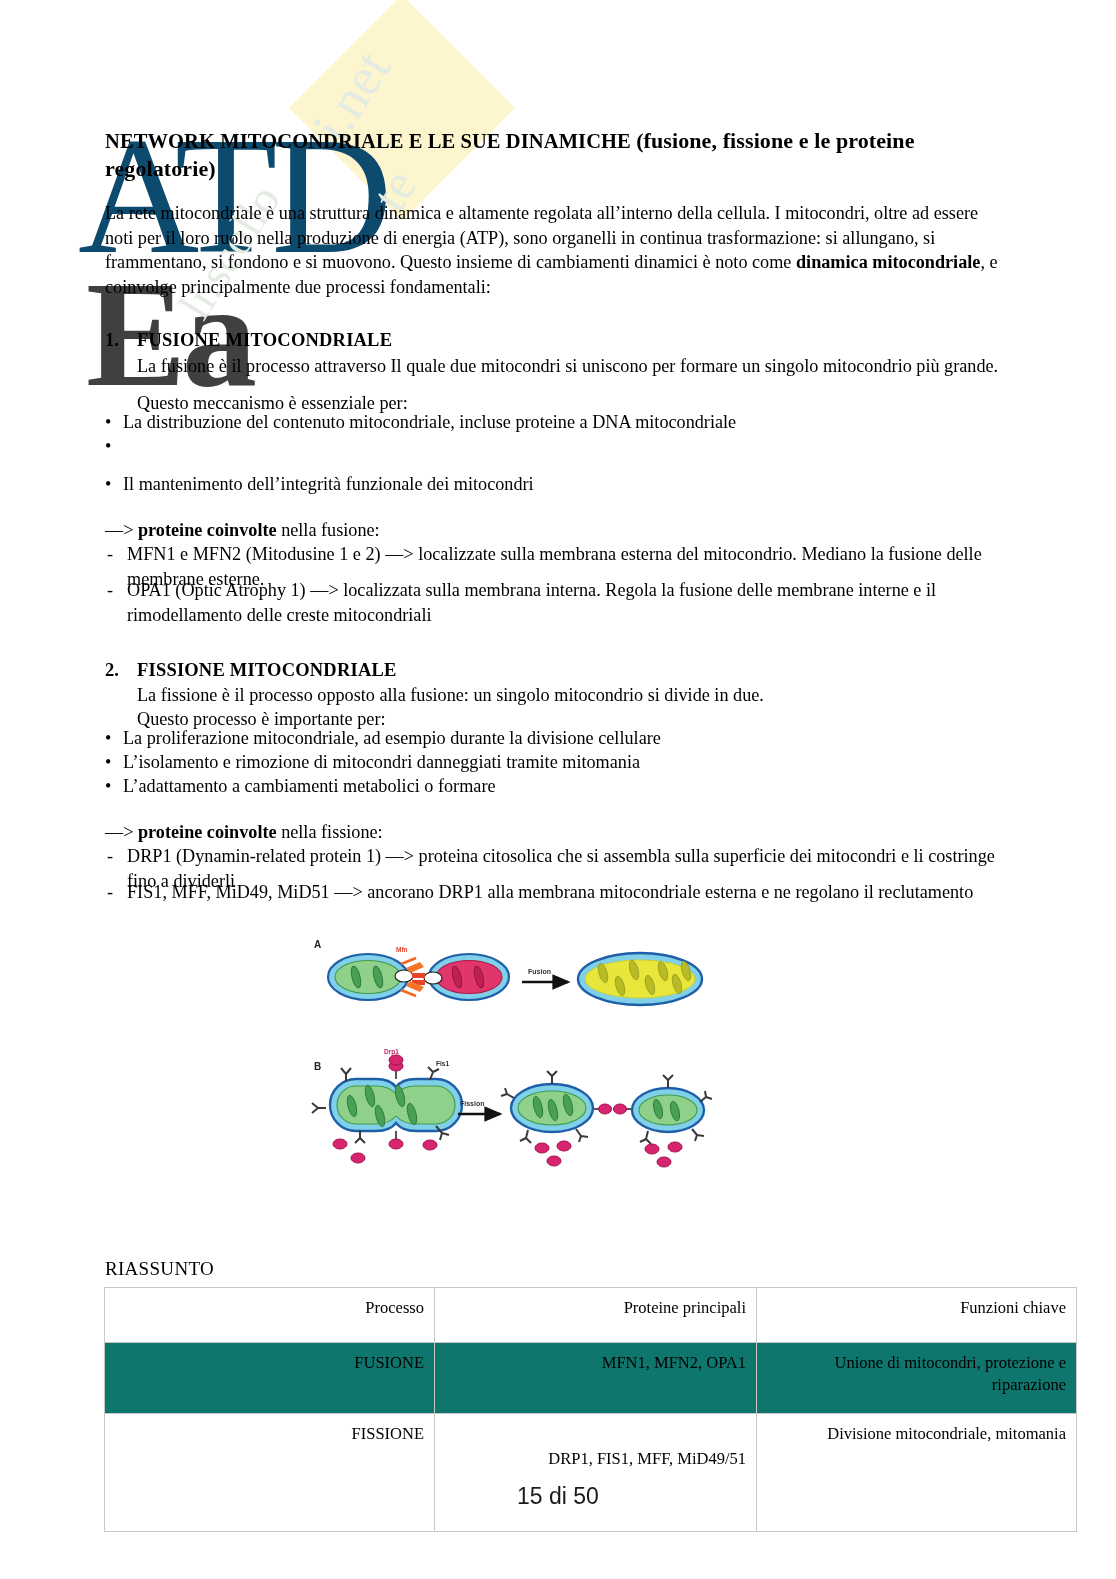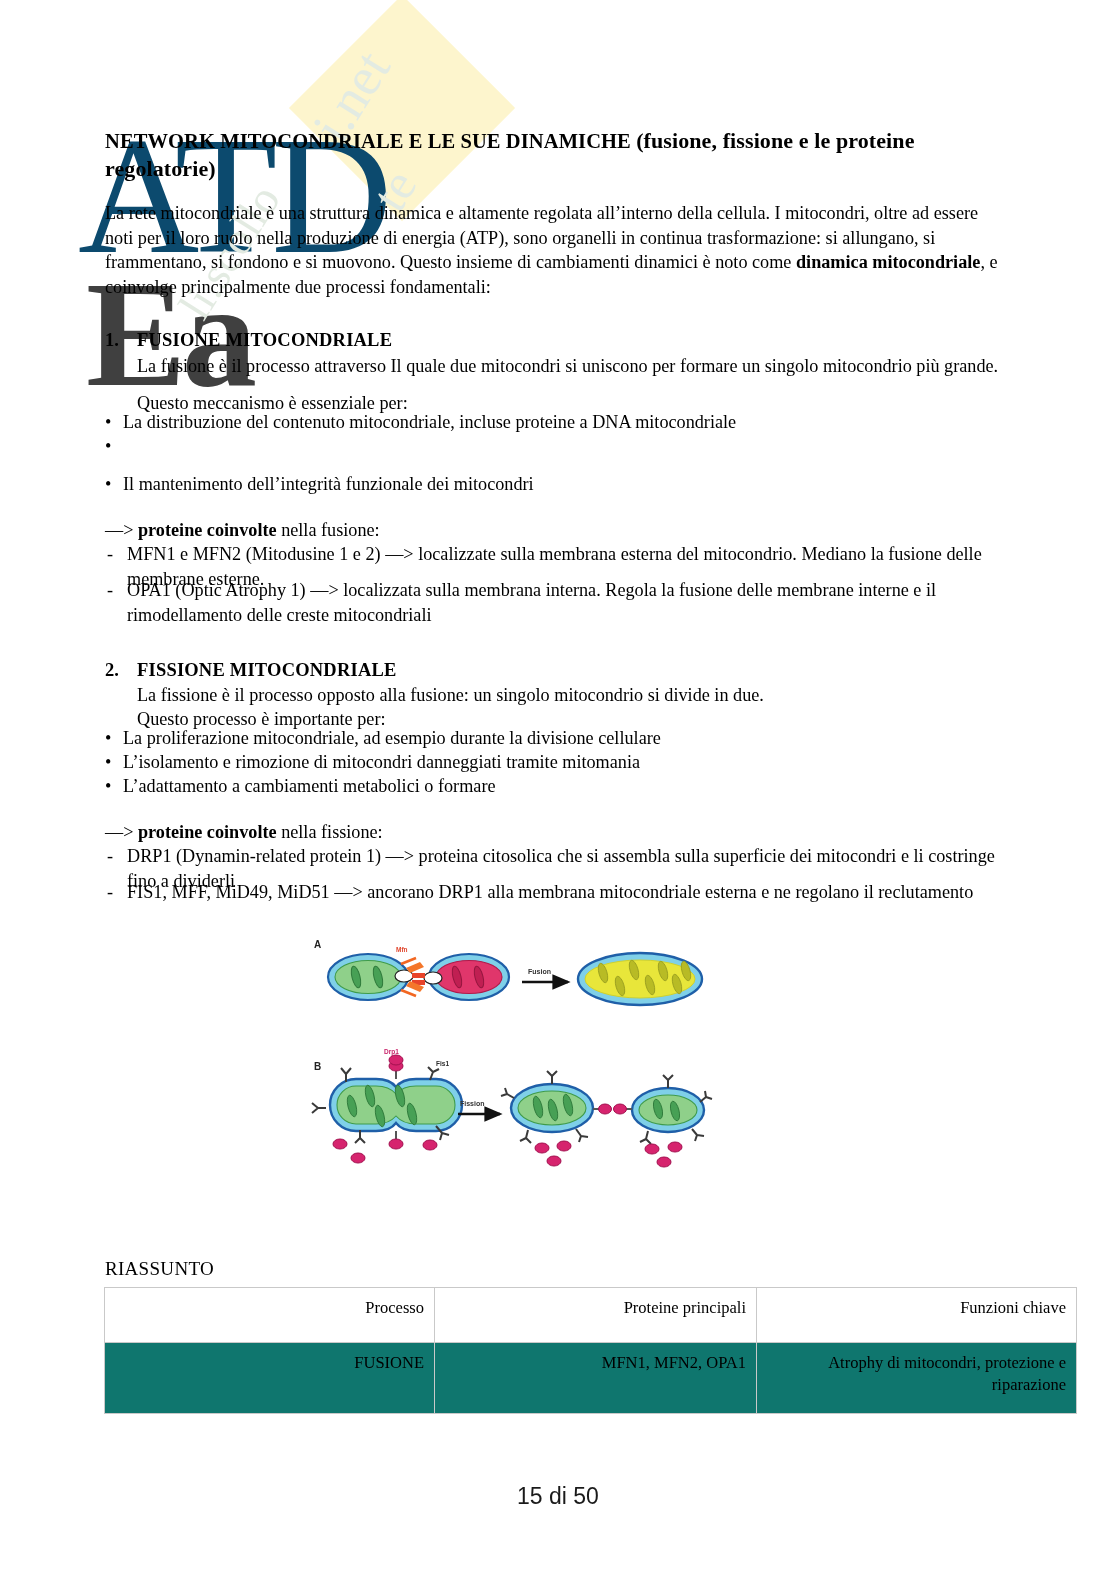--- a/index.html
+++ b/index.html
@@ -436,21 +436,26 @@
     <table id="tbl">
       <tbody>
         <tr class="row-hdr">
           <td class="c1">Processo</td>
           <td class="c2">Proteine principali</td>
           <td class="c3">Funzioni chiave</td>
         </tr>
         <tr class="row-fusione">
           <td class="c1">FUSIONE</td>
           <td class="c2">MFN1, MFN2, OPA1</td>
-          <td class="c3">Atrophy di mitocondri, protezione e riparazione</td>
+          <td class="c3">Unione di mitocondri, protezione e riparazione</td>
+        </tr>
+        <tr class="row-fissione">
+          <td class="c1">FISSIONE</td>
+          <td class="c2 cell-pad-top">DRP1, FIS1, MFF, MiD49/51</td>
+          <td class="c3">Divisione mitocondriale, mitomania</td>
         </tr>
       </tbody>
     </table>
 
     <div id="footer">15 di 50</div>
 
   </div>
 </div>
 
 </body></html>

